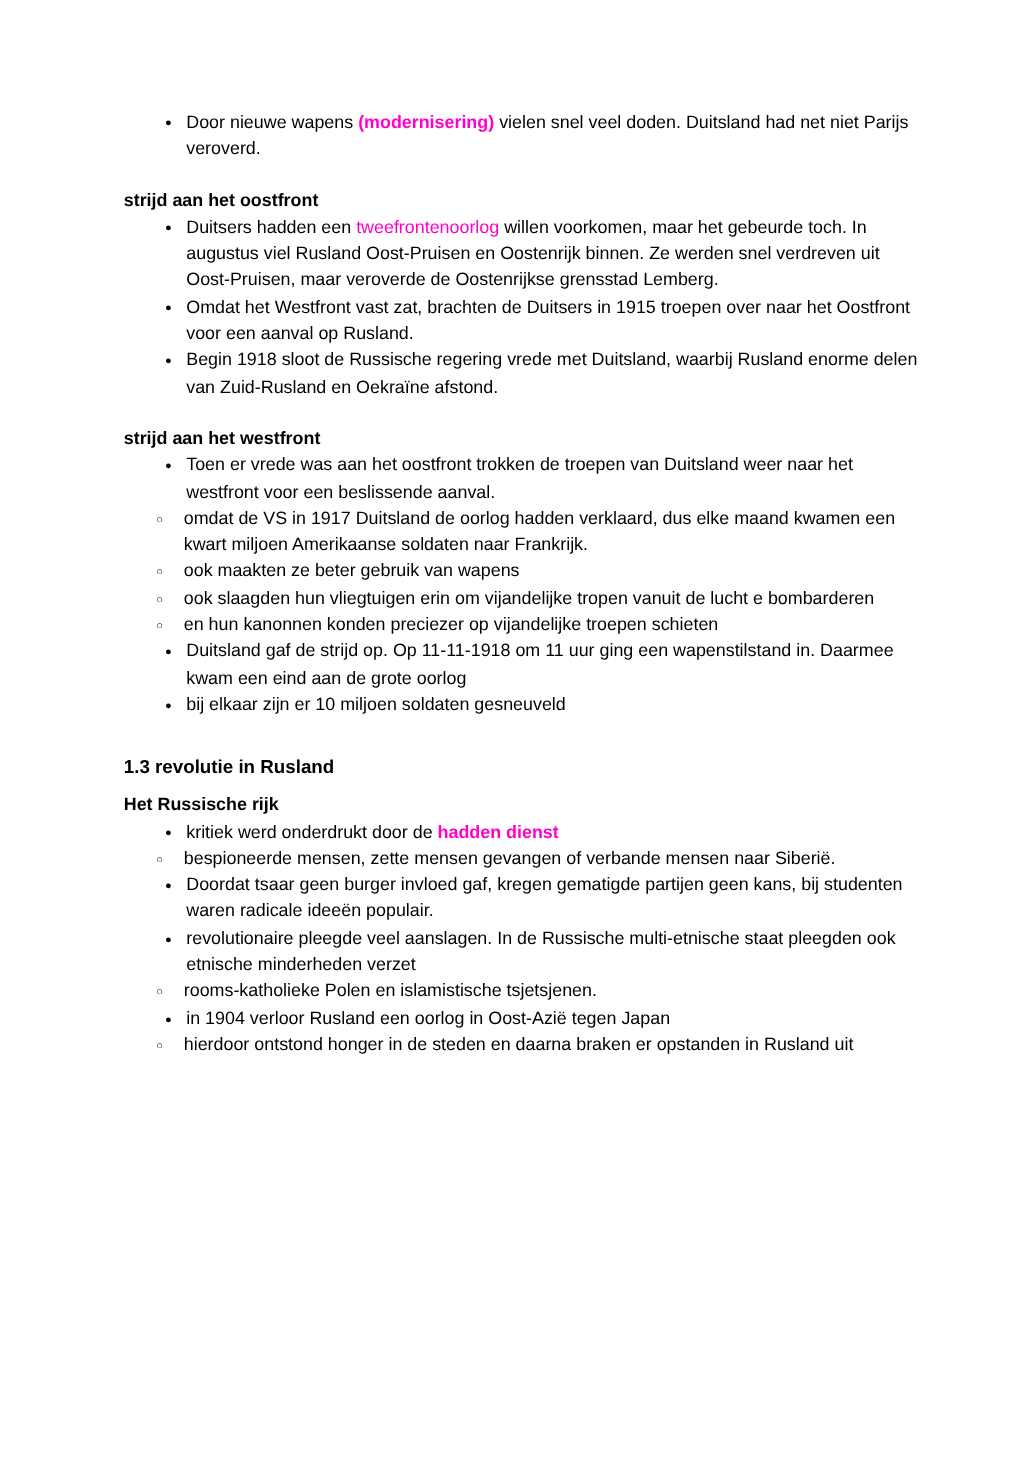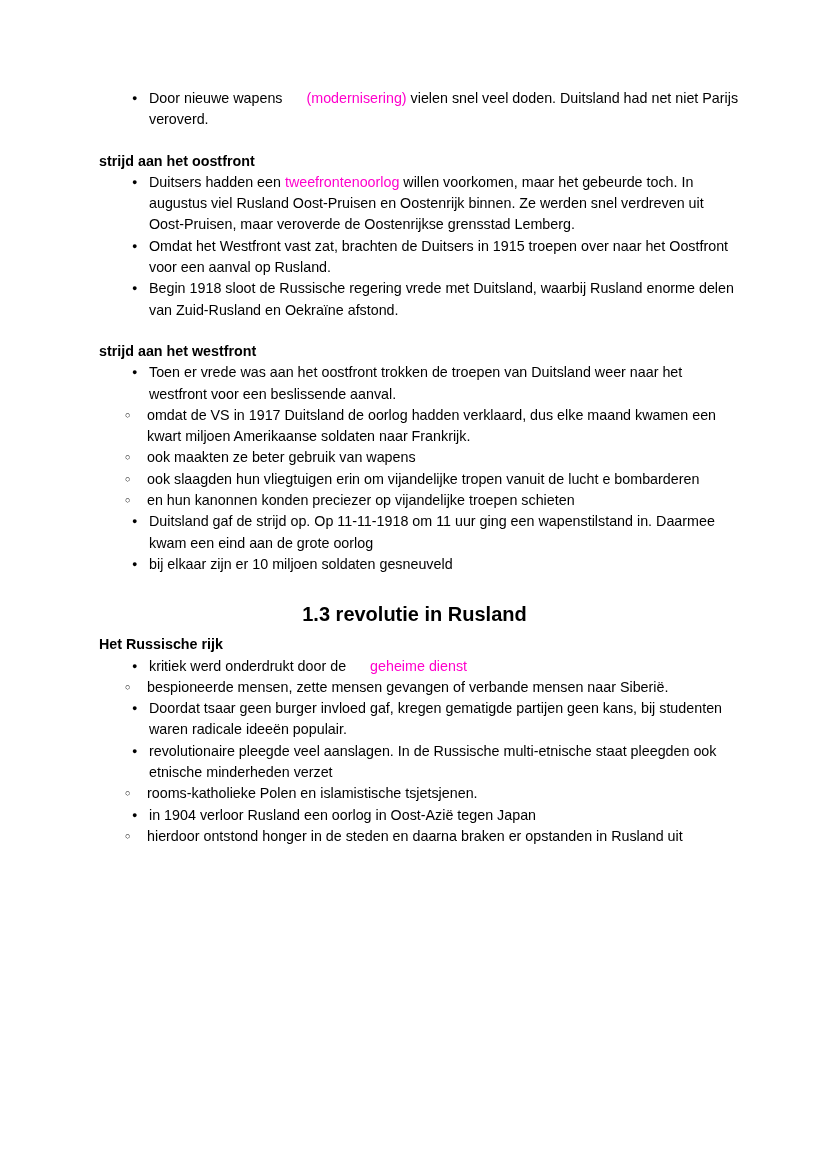--- a/index.html
+++ b/index.html
@@ -32,23 +32,23 @@
   .section-heading {
     font-weight: bold;
     font-size: 14.3px;
     line-height: 21.3px;
     margin: 0;
     padding: 0;
   }
   .heading-gap-before { margin-top: 20px; }
 
   .chapter-title {
-    text-align: center;
+    text-align: left;
     font-weight: bold;
-    font-size: 20px;
+    font-size: 15px;
     line-height: 26px;
     margin: 26px 0 7px 0;
     padding-right: 11px;
   }
 
   
   ul.lvl1 {
     list-style: none;
     margin: 0;
     padding: 0;
@@ -89,21 +89,21 @@
     line-height: 21.3px;
     color: #000;
   }
 
   
   li > ul.lvl2 { margin-left: -50px; }
 
   .hl {
     color: #ff00cc;
   }
-  .hl.b { font-weight: normal; margin-left: 20px; }
+  .hl.b { font-weight: bold; }
 </style>
 </head>
 <body>
 
 <div class="page">
   <div class="doc-body">
 
     <ul class="lvl1">
         <li>
           <span class="txt">Door nieuwe wapens <span class="hl b">(modernisering)</span> vielen snel veel doden. Duitsland had net niet Parijs veroverd.</span>
@@ -150,21 +150,21 @@
         <li>
           <span class="txt">bij elkaar zijn er 10 miljoen soldaten gesneuveld</span>
         </li>
       </ul>
 
     <h1 class="chapter-title">1.3 revolutie in Rusland</h1>
 
     <div class="section-heading">Het Russische rijk</div>
     <ul class="lvl1">
         <li>
-          <span class="txt">kritiek werd onderdrukt door de <span class="hl b">geheime dienst</span></span>
+          <span class="txt">kritiek werd onderdrukt door de <span class="hl b">hadden dienst</span></span>
           <ul class="lvl2">
             <li>
               <span class="txt">bespioneerde mensen, zette mensen gevangen of verbande mensen naar Siberië.</span>
             </li>
           </ul>
         </li>
         <li>
           <span class="txt">Doordat tsaar geen burger invloed gaf, kregen gematigde partijen geen kans, bij studenten waren radicale ideeën populair.</span>
         </li>
         <li>

